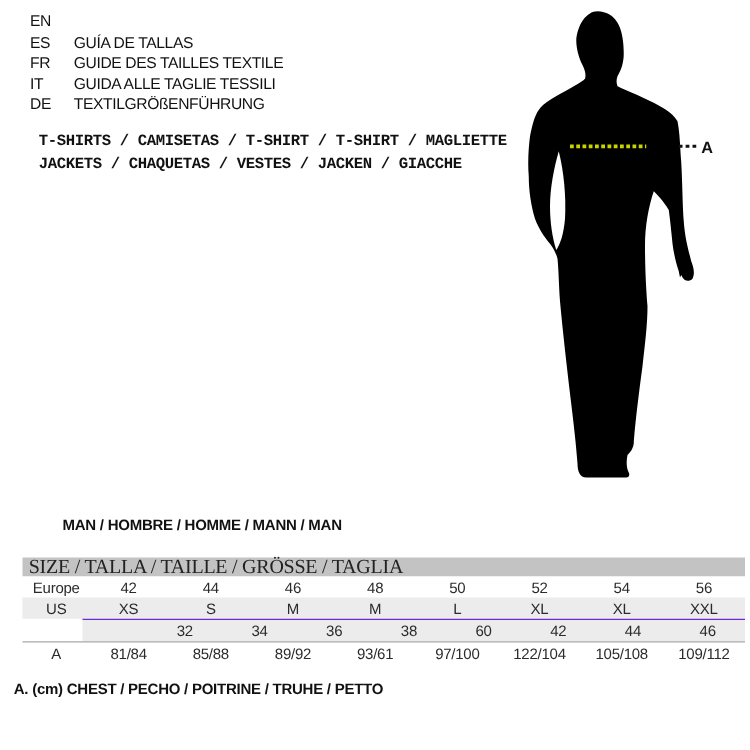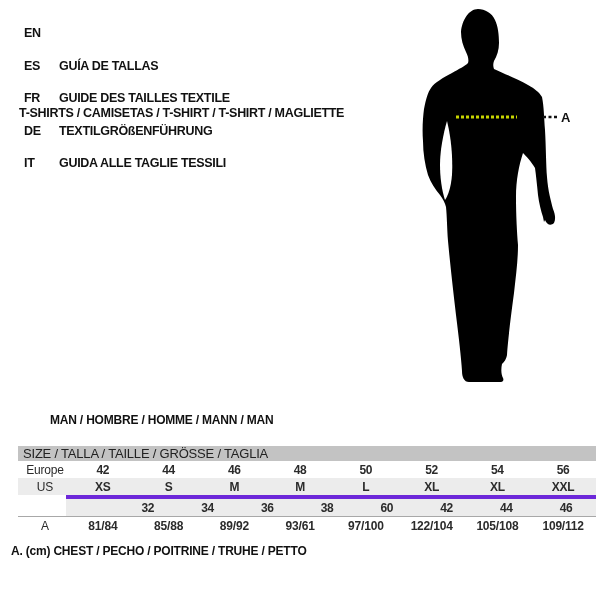--- a/index.html
+++ b/index.html
@@ -10,44 +10,44 @@
     --text:#111111;
   }
   html,body{margin:0;padding:0;background:#fff;}
   .canvas{
     position:relative;width:600px;height:600px;background:#ffffff;
     font-family:"Liberation Sans",sans-serif;color:var(--text);overflow:hidden;
   }
   
   .lang-list{position:absolute;left:24px;top:9px;}
   .lang-row{display:flex;height:16.5px;align-items:center;
-    font-weight:bold;font-size:12.5px;letter-spacing:-0.3px;white-space:nowrap;margin-top:16px;}
+    font-weight:normal;font-size:12.5px;letter-spacing:-0.3px;white-space:nowrap;}
   .lang-code{width:35px;flex:0 0 35px;}
   
-  .categories{position:absolute;left:19px;top:104px;font-weight:bold;
-    font-size:12.5px;line-height:18px;letter-spacing:-0.3px;white-space:nowrap;}
+  .categories{position:absolute;left:31px;top:104px;font-weight:bold;
+    font-size:12.5px;line-height:18px;letter-spacing:-0.3px;white-space:nowrap;font-family:Liberation Mono, monospace;}
   
   .figure{position:absolute;left:422px;top:5px;width:150px;height:385px;}
   .sil{fill:var(--silhouette);}
   .gap{fill:#ffffff;}
   .dash-accent{stroke:var(--accent);stroke-width:3;stroke-dasharray:3 2;fill:none;}
   .dash-callout{stroke:#111;stroke-width:2.4;stroke-dasharray:3 2.5;fill:none;}
   .measure-a{font-family:"Liberation Sans",sans-serif;font-weight:bold;font-size:13px;fill:#111;}
   
   .man-title{position:absolute;left:18px;top:413px;font-weight:bold;
     font-size:12px;letter-spacing:-0.2px;white-space:nowrap;padding-left:32px;}
   .table{position:absolute;left:18px;top:446px;width:578px;}
   .t-header{height:15px;line-height:15px;background:var(--table_header_bg);
-    font-size:13px;padding-left:5px;color:#222;letter-spacing:-0.2px;}
+    font-size:16px;padding-left:5px;color:#222;letter-spacing:-0.2px;font-family:Liberation Serif, serif;}
   .t-row{display:grid;grid-template-columns:52px repeat(8,1fr);height:17px;
     align-items:center;font-size:12px;color:#2b2b2b;letter-spacing:-0.2px;}
   .t-label{padding-left:2px;text-align:center;}
-  .t-cell{text-align:center;font-weight:bold;}
+  .t-cell{text-align:center;}
   .row-1,.row-2{background:var(--table_alt_bg);}
-  .row-2{border-top:4px solid #6d28d9;margin-left:48px;}
+  .row-2{border-top:1px solid #6d28d9;margin-left:48px;}
   .row-3{border-top:1px solid #a8a8a8;}
   .footnote{position:absolute;left:11px;top:544px;font-weight:bold;
     font-size:12px;letter-spacing:-0.2px;white-space:nowrap;}
 </style>
 </head>
 <body>
 
 <div class="canvas">
 
   <div class="lang-list">
@@ -56,31 +56,32 @@
     </div>
     <div class="lang-row">
       <span class="lang-code">ES</span>
       <span class="lang-label">GUÍA DE TALLAS</span>
     </div>
     <div class="lang-row">
       <span class="lang-code">FR</span>
       <span class="lang-label">GUIDE DES TAILLES TEXTILE</span>
     </div>
     <div class="lang-row">
+      <span class="lang-code">IT</span>
+      <span class="lang-label">GUIDA ALLE TAGLIE TESSILI</span>
+    </div>
+    <div class="lang-row">
       <span class="lang-code">DE</span>
       <span class="lang-label">TEXTILGRÖßENFÜHRUNG</span>
-    </div>
-    <div class="lang-row">
-      <span class="lang-code">IT</span>
-      <span class="lang-label">GUIDA ALLE TAGLIE TESSILI</span>
     </div>
   </div>
 
   <div class="categories">
     <div>T-SHIRTS / CAMISETAS / T-SHIRT / T-SHIRT / MAGLIETTE</div>
+    <div>JACKETS / CHAQUETAS / VESTES / JACKEN / GIACCHE</div>
   </div>
 
   <svg class="figure" viewBox="0 0 150 385" xmlns="http://www.w3.org/2000/svg">
     <path class="sil" d="
       M56,4
       C63,4 70,8 73,15 C76,21 77,30 77,38 C77,45 75,51 72,56
       C71,59 71,61 72,64
       C80,68 94,73 106,80 C113,84 117,87 120,92
       C122,102 122,112 123,125 C124,142 124,160 125,172
       C126,186 129,196 131,204

